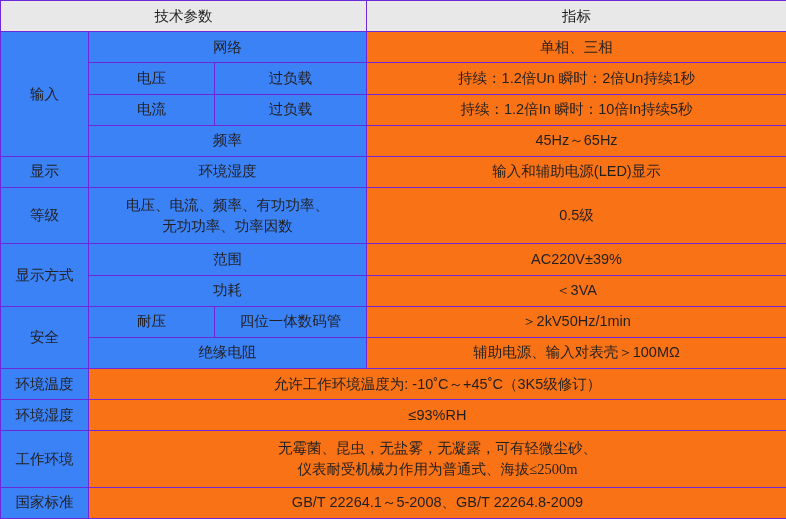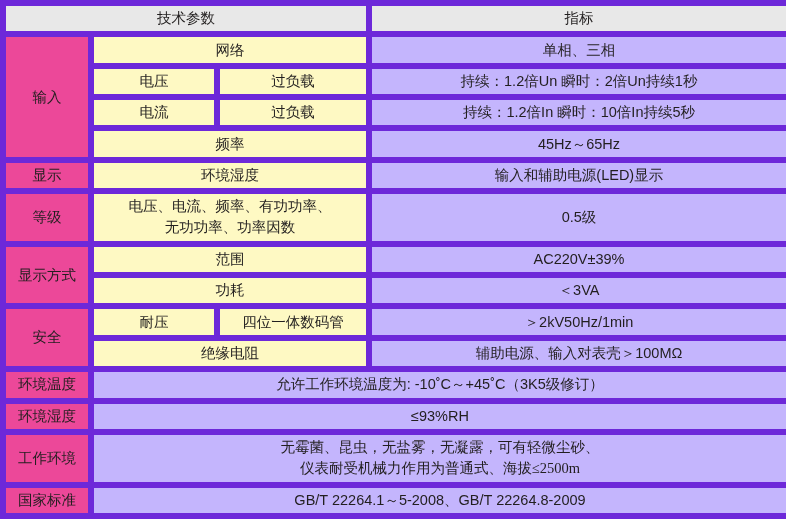--- a/index.html
+++ b/index.html
@@ -13,41 +13,41 @@
     font-family: "Liberation Sans", sans-serif;
     color: #221f1f;
   }
   table.spec {
     border-collapse: collapse;
     width: 786px;
     height: 519px;
     table-layout: fixed;
   }
   table.spec td, table.spec th {
-    border: 6px solid #6d28d9;
+    border: 1px solid #6d28d9;
     text-align: center;
     vertical-align: middle;
     font-size: 14.5px;
     line-height: 1.45;
     padding: 2px 4px;
     font-weight: normal;
   }
   .hdr {
     background: #e8e8e8;
     font-weight: bold;
     font-size: 16px;
   }
   .lbl {
-    background: #ec4899;
+    background: #3b82f6;
   }
   .sub {
-    background: #fef9c3;
+    background: #3b82f6;
   }
   .val {
-    background: #c4b5fd;
+    background: #f97316;
     margin-left: 16px;
   }
   
   col.c1 { width: 88px; }
   col.c2 { width: 126px; }
   col.c3 { width: 152px; }
   col.c4 { width: 420px; }
   .two-line { white-space: pre-line; font-family: Liberation Serif, serif; }
 </style>
 </head>

